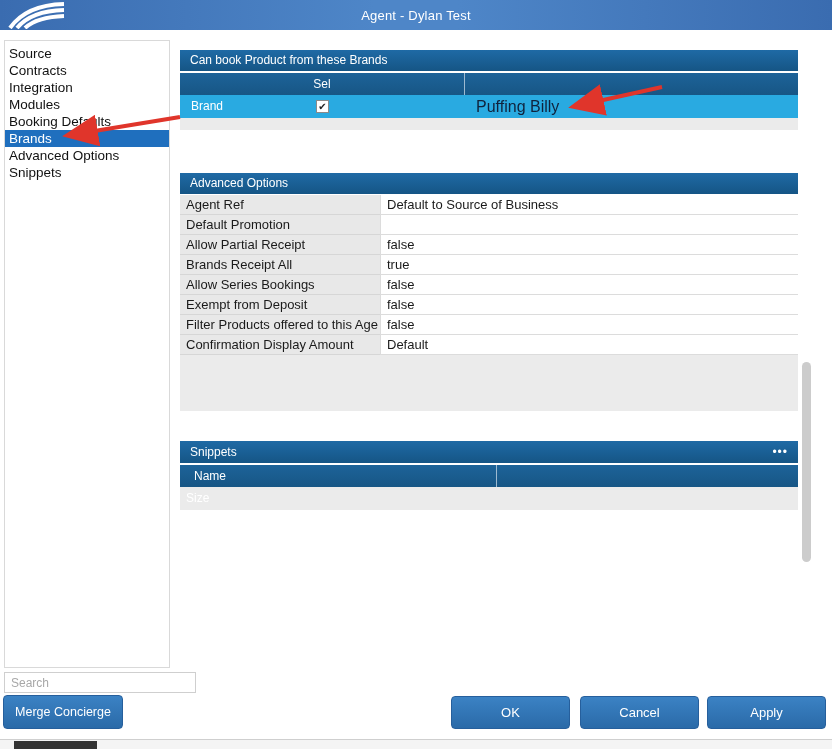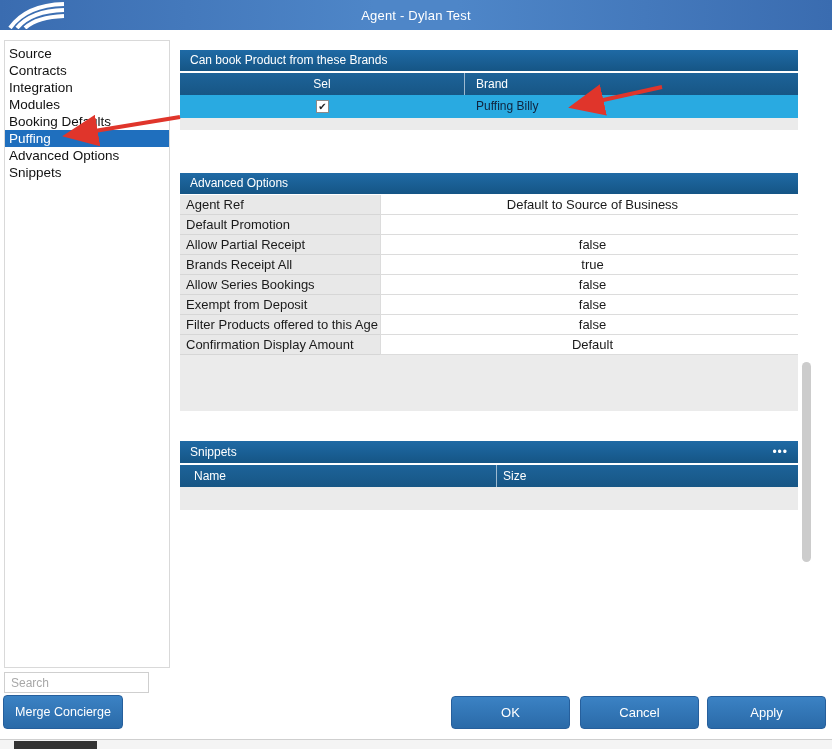--- a/index.html
+++ b/index.html
@@ -25,61 +25,61 @@
   .sidebar {
     position:absolute; left:4px; top:40px; width:166px; height:628px;
     background:#ffffff; border:1px solid #d9d9d9; padding-top:4px;
   }
   .side-item {
     font-size:13.5px; color:#111; padding:1px 4px; height:17px; line-height:15px;
     white-space:nowrap; cursor:default;
   }
   .side-item.selected { background:#1f6fbe; color:#ffffff; }
   .search-box {
-    position:absolute; left:4px; top:672px; width:145px; height:21px;
+    position:absolute; left:4px; top:672px; width:192px; height:21px;
     border:1px solid #cfcfcf; font-size:12px; padding:0 6px; color:#333;
     font-family:"Liberation Sans", sans-serif; outline:none; background:#fff;
   }
   .search-box::placeholder { color:#a8a8a8; }
 
   
   .section { position:absolute; left:180px; width:618px; }
   .sec-header {
     height:21px; background:linear-gradient(#1f6aa5,#155585);
     color:#ffffff; font-size:12px; line-height:21px; padding-left:10px;
     display:flex; align-items:center; justify-content:space-between;
   }
   .sec-header .menu-dots { padding-right:10px; font-size:12px; letter-spacing:1px; cursor:pointer; }
   .col-header {
     height:22px; background:linear-gradient(#1d6399,#175685);
-    color:#ffffff; font-size:12px; display:flex; margin-top:2px;
+    color:#ffffff; font-size:12px; display:flex; margin-top:2px;flex-direction:column;
   }
   .col-header .col { line-height:22px; }
   .filler { background:#ebebeb; }
 
   
   .brands-row { height:23px; background:#29aae1; display:flex; }
   .brands-row .cell-sel { width:285px; display:flex; align-items:center; justify-content:center; }
-  .brands-row .cell-brand { width:333px; font-size:12px; color:#10233d; line-height:23px; padding-left:11px; }
+  .brands-row .cell-brand { width:333px; font-size:16px; color:#10233d; line-height:23px; padding-left:11px; }
   .col-sel { width:285px; text-align:center; border-right:1px solid #9dbad1; }
   .col-brand { width:333px; padding-left:11px; }
   .checkbox {
     width:13px; height:13px; background:#ffffff; border:1px solid #8a8a8a;
     font-size:10px; line-height:11px; text-align:center; color:#222; cursor:pointer;
   }
 
   
   .adv-row { display:flex; height:20px; font-size:13px; }
   .adv-label {
     width:200px; background:#e8e8e8; border-bottom:1px solid #d6d6d6;
     padding-left:6px; line-height:19px; color:#1a1a1a; white-space:nowrap; overflow:hidden;
   }
   .adv-value {
     width:418px; background:#ffffff; border-bottom:1px solid #dcdcdc; border-left:1px solid #dcdcdc;
-    padding-left:6px; line-height:19px; color:#1a1a1a;text-align:center;
+    padding-left:6px; line-height:19px; color:#1a1a1a;
   }
 
   
   .col-name { width:317px; padding-left:14px; border-right:1px solid #9dbad1; }
   .col-size { width:301px; padding-left:6px; }
 
   
   .scroll-thumb {
     position:absolute; left:802px; top:362px; width:9px; height:200px;
     background:#cccccc; border-radius:5px; cursor:pointer;
@@ -118,21 +118,21 @@
     </span>
     <span class="title">Agent - Dylan Test</span>
   </div>
 
   <div class="sidebar">
     <div class="side-item">Source</div>
     <div class="side-item">Contracts</div>
     <div class="side-item">Integration</div>
     <div class="side-item">Modules</div>
     <div class="side-item">Booking Defaults</div>
-    <div class="side-item selected">Puffing</div>
+    <div class="side-item selected">Brands</div>
     <div class="side-item">Advanced Options</div>
     <div class="side-item">Snippets</div>
   </div>
   <input class="search-box" placeholder="Search" style="">
 
   <div class="section" style="top:50px;">
     <div class="sec-header">
       <span>Can book Product from these Brands</span>
     </div>
     <div class="col-header">

